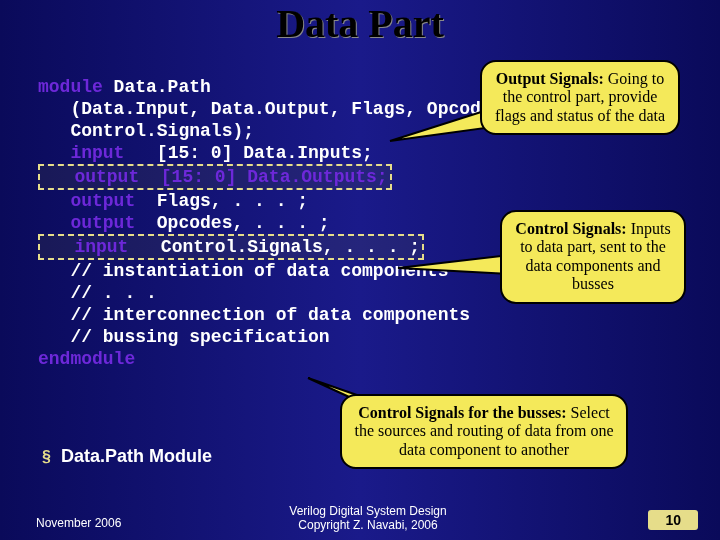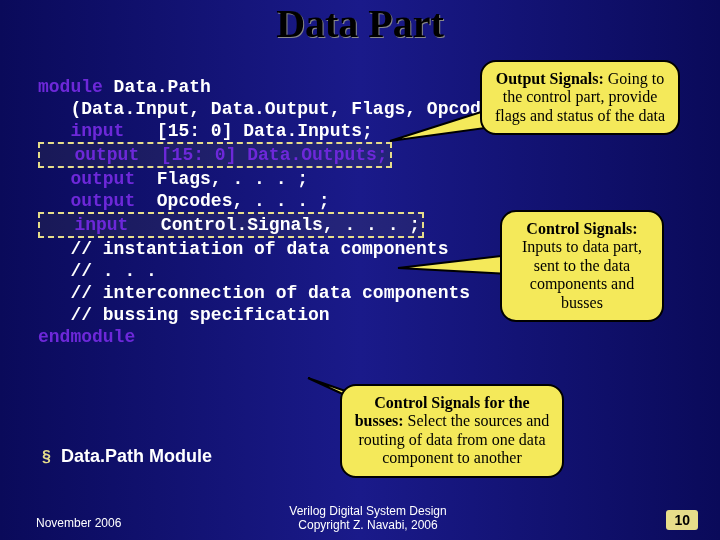--- a/index.html
+++ b/index.html
@@ -61,21 +61,21 @@
   .footer-date { position: absolute; left: 36px; bottom: 2px; }
   .footer-center { text-align: center; margin-left: 16px; }
   .footer-num {
     position: absolute;
     right: 22px;
     bottom: 2px;
     background: #e6dd8a;
     color: #000;
     font-size: 14px;
     font-weight: bold;
-    padding: 2px 8px;
+    padding: 2px 17px;
     border-radius: 3px;
   }
   .callout {
     position: absolute;
     background: #f4e95a;
     border: 2px solid #000;
     border-radius: 16px;
     padding: 8px 12px;
     font-family: "Times New Roman", serif;
     color: #000;
@@ -87,20 +87,21 @@
   svg.tail { position: absolute; overflow: visible; }
 </style>
 </head>
 <body>
 
 <div class="title">Data Part</div>
 
 <div class="code-area">
   <div class="code-line"><span class="kw">module</span><span> Data.Path</span></div>
   <div class="code-line">   (Data.Input, Data.Output, Flags, Opcodes,</div>
+  <div class="code-line">   Control.Signals);</div>
   <div class="code-line"></div>
   <div class="code-line"><span class="kw">   input</span><span>   [15: 0] Data.Inputs;</span></div>
   <div class="code-line"><span class="hl-dashed"><span class="kw">   output  [15: 0] Data.Outputs;</span></span></div>
   <div class="code-line"><span class="kw">   output</span><span>  Flags, . . . ;</span></div>
   <div class="code-line"><span class="kw">   output</span><span>  Opcodes, . . . ;</span></div>
   <div class="code-line"><span class="hl-dashed"><span class="kw">   input</span><span>   Control.Signals, . . . ;</span></span></div>
   <div class="code-line">   // instantiation of data components</div>
   <div class="code-line">   // . . .</div>
   <div class="code-line">   // interconnection of data components</div>
   <div class="code-line">   // bussing specification</div>
@@ -115,28 +116,28 @@
 <svg class="tail" style="left:380px; top:96px;" width="130" height="60">
   <polygon points="120,10 10,45 120,30" fill="#f4e95a" stroke="#000" stroke-width="2"></polygon>
 </svg>
 <div class="callout" style="left:480px; top:60px; width:200px;">
   <span class="co-title">Output Signals:</span><span> Going to the control part, provide flags and status of the data</span>
 </div>
 
 <svg class="tail" style="left:390px; top:250px;" width="130" height="40">
   <polygon points="120,5 8,18 120,24" fill="#f4e95a" stroke="#000" stroke-width="2"></polygon>
 </svg>
-<div class="callout" style="left:500px; top:210px; width:164px;">
+<div class="callout" style="left:500px; top:210px; width:186px;">
   <span class="co-title">Control Signals:</span><span> Inputs to data part, sent to the data components and busses</span>
 </div>
 
 <svg class="tail" style="left:300px; top:370px;" width="120" height="60">
   <polygon points="100,40 8,8 110,55" fill="#f4e95a" stroke="#000" stroke-width="2"></polygon>
 </svg>
-<div class="callout" style="left:340px; top:384px; width:224px;">
+<div class="callout" style="left:340px; top:394px; width:288px;">
   <span class="co-title">Control Signals for the busses:</span><span> Select the sources and routing of data from one data component to another</span>
 </div>
 
 <div class="footer">
   <div class="footer-date">November 2006</div>
   <div class="footer-center">
     <div>Verilog Digital System Design</div>
     <div>Copyright Z. Navabi, 2006</div>
   </div>
   <div class="footer-num">10</div>

